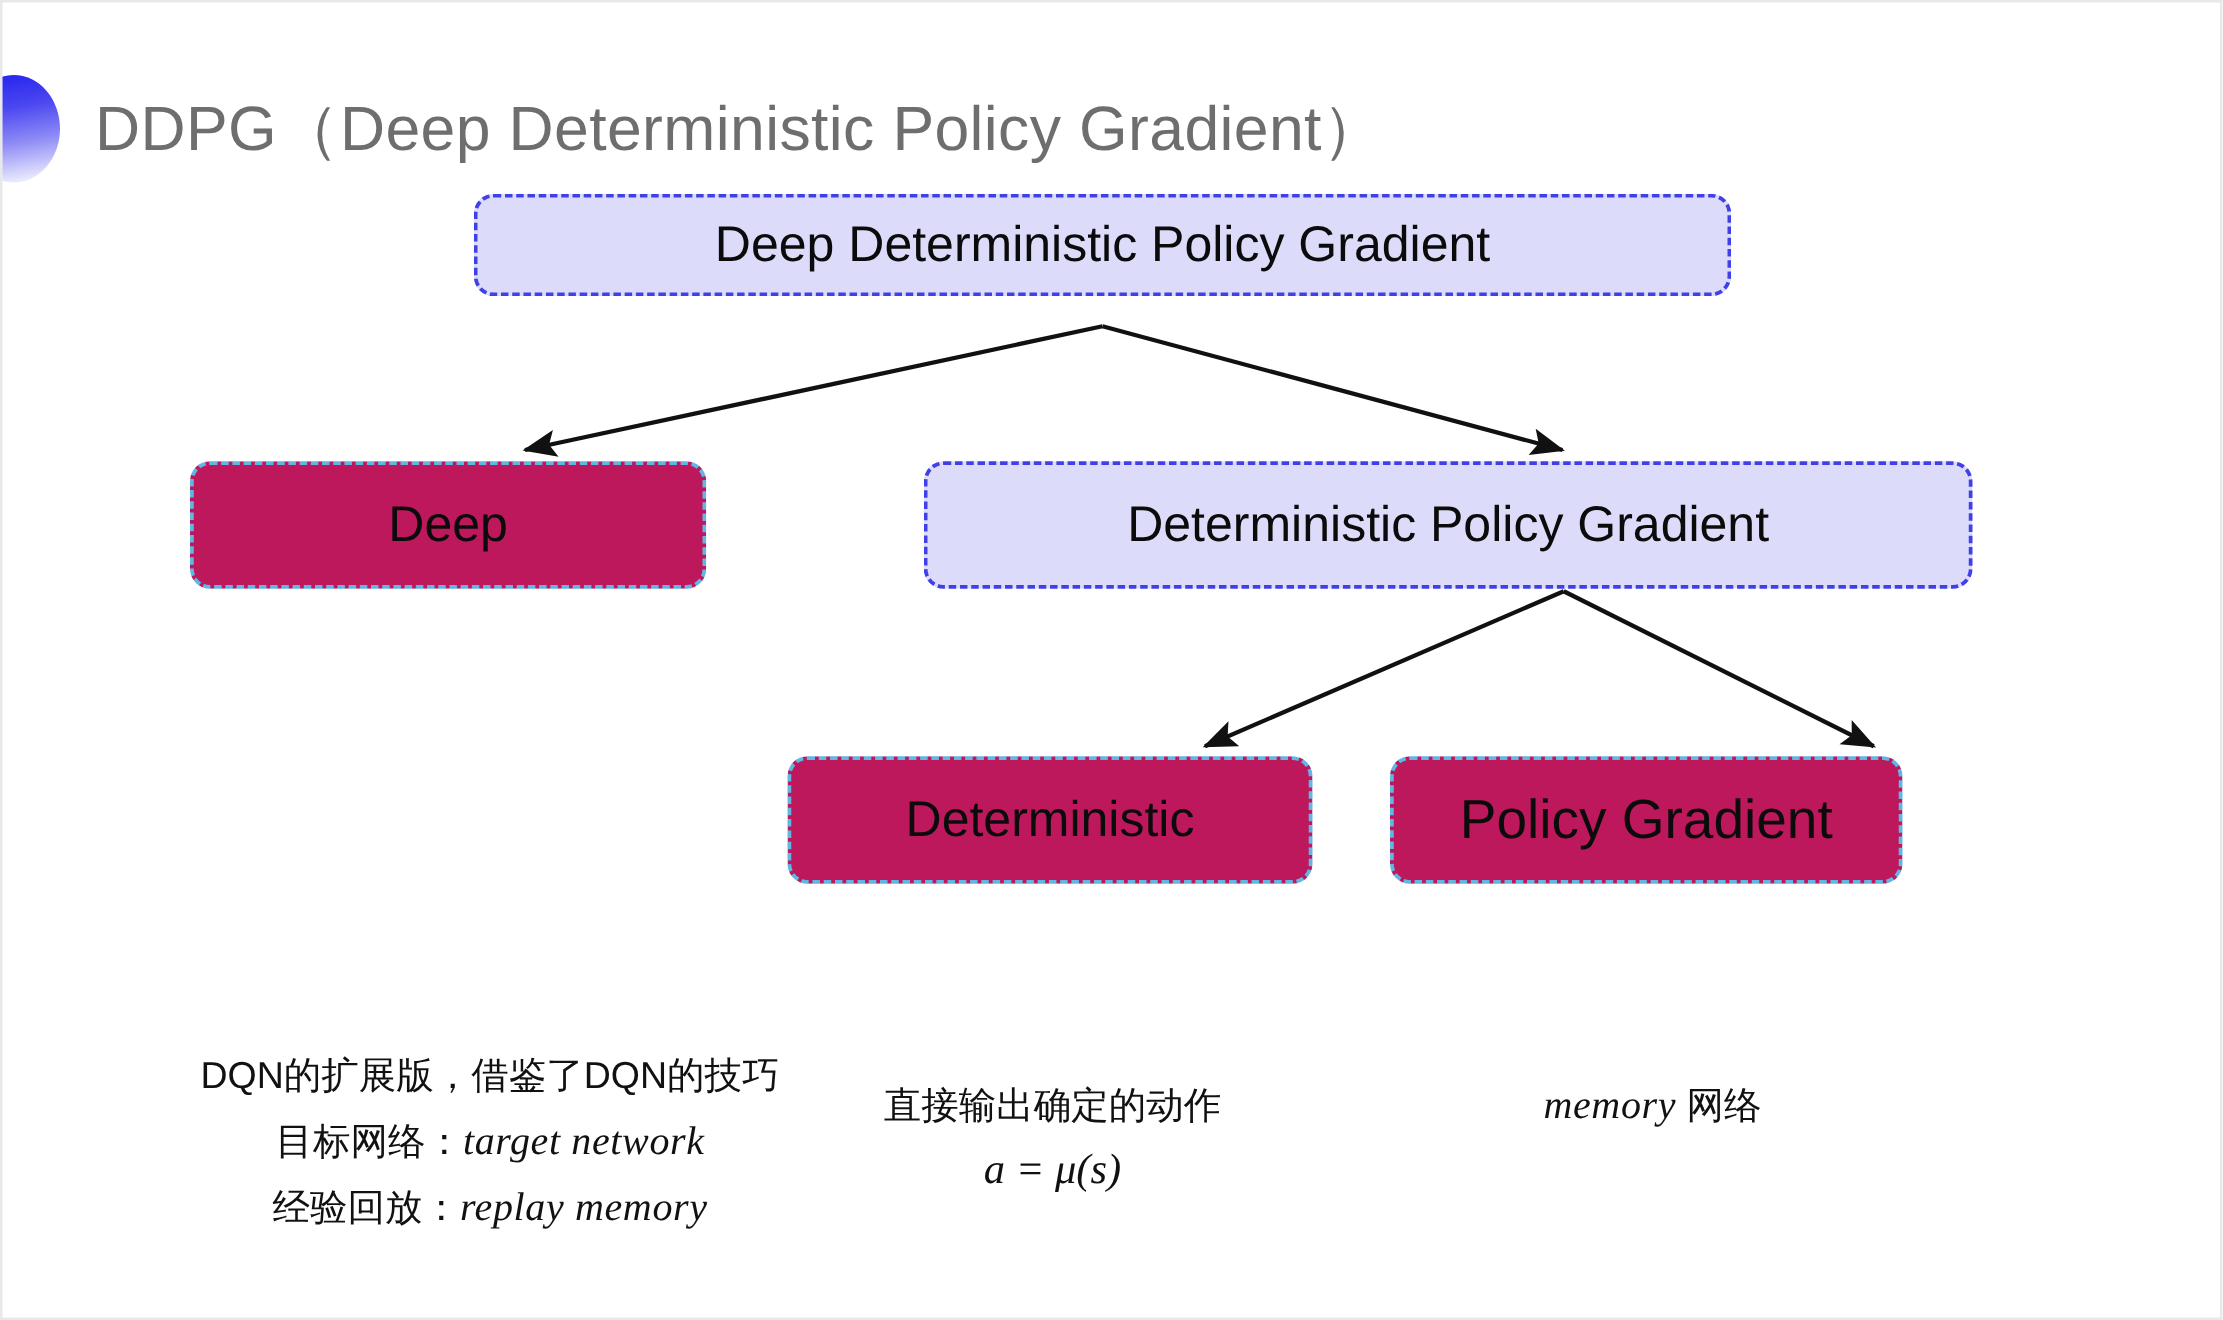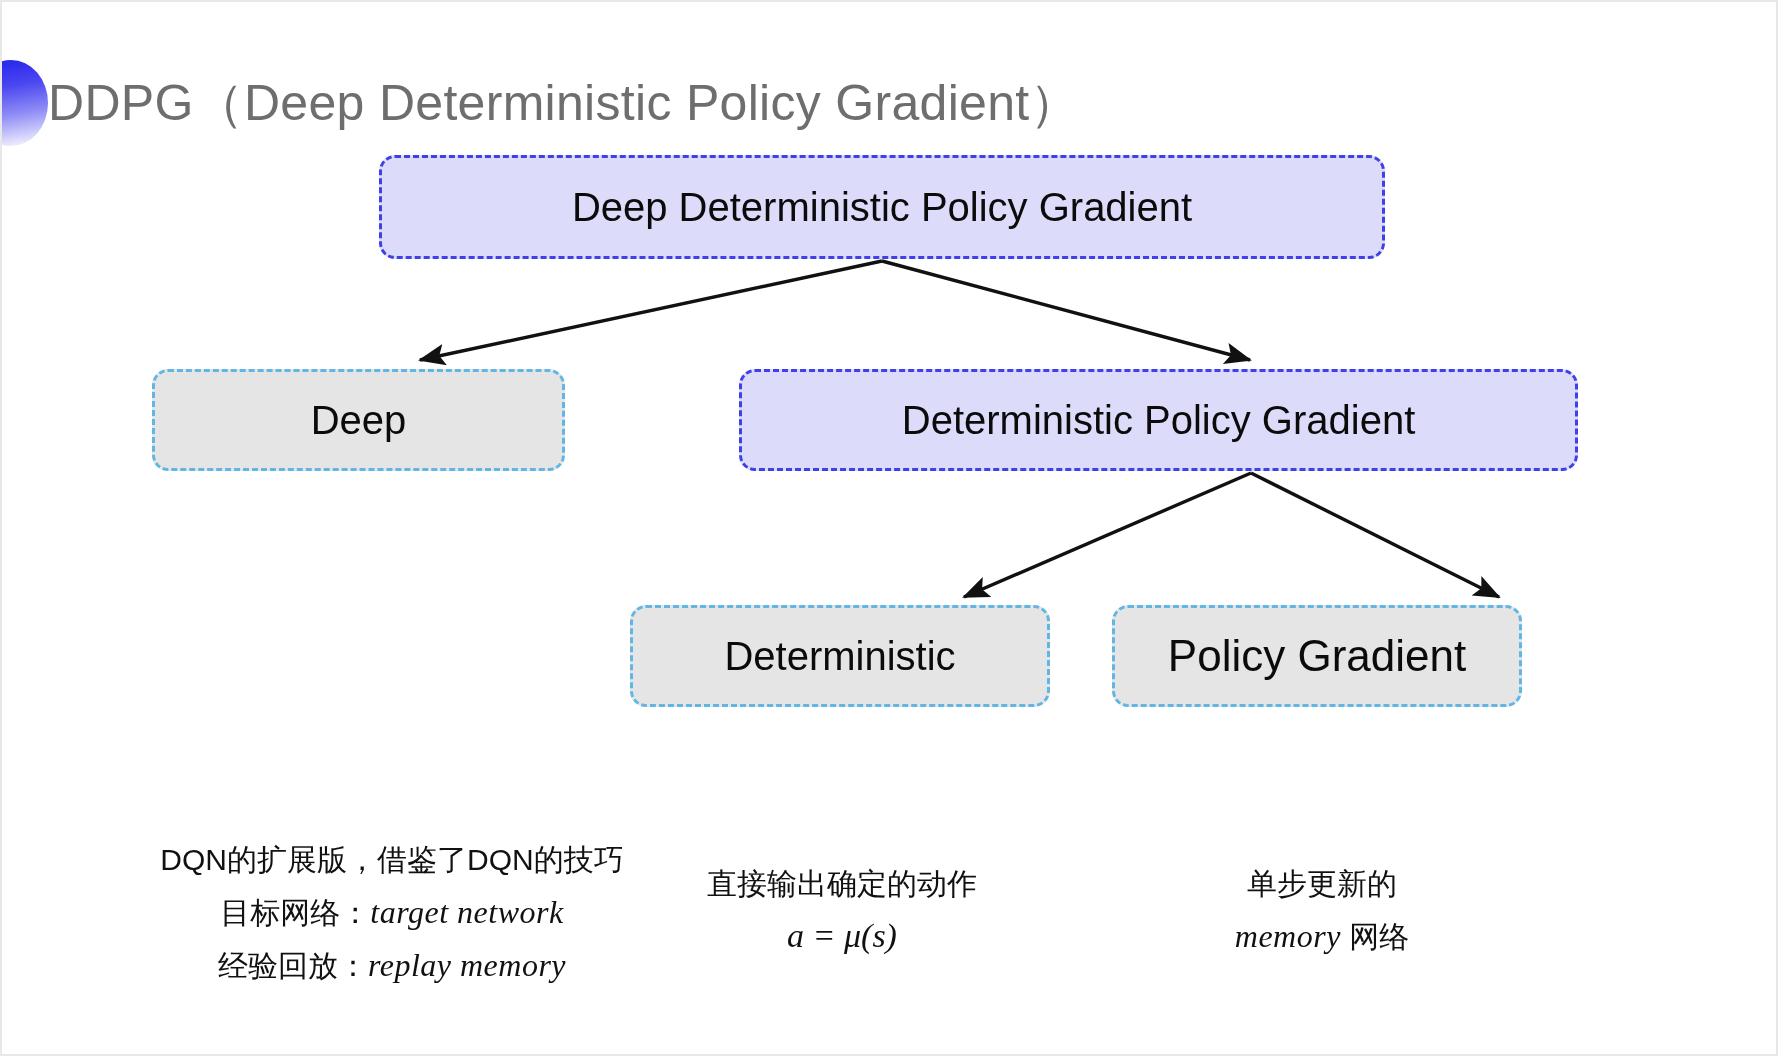--- a/index.html
+++ b/index.html
@@ -35,20 +35,21 @@
   }
   #title-bullet {
     width: 74px;
     height: 86px;
     margin-left: -28px;
     border-radius: 50%;
     background: linear-gradient(170deg, #2020ee 0%, #4a46f0 32%, #8f8cf6 62%, #ffffff 100%);
     flex: 0 0 auto;
   }
   #page-title {
+    margin-left: 28px;
     font-family: "Liberation Sans", sans-serif;
     font-size: 50px;
     font-weight: 400;
     color: #6e6e6e;
     letter-spacing: 0.3px;
     white-space: nowrap;
   }
 
   
   #connectors {
@@ -74,25 +75,25 @@
     font-family: "Liberation Sans", sans-serif;
     color: #0b0b0b;
     font-weight: 400;
     line-height: 1.1;
   }
   .node.purple {
     background: #dcdcfa;
     border: 3px dashed #4040e8;
   }
   .node.cyan {
-    background: #e5e5e5;
+    background: #be185d;
     border: 3px dashed #62b6e4;
   }
 
-  #node-root      { left: 377px;  top: 153px; width: 1006px; height: 104px; }
+  #node-root      { left: 377px;  top: 153px; width: 1006px; height: 82px; }
   #node-deep      { left: 150px;  top: 367px; width: 413px;  height: 102px; }
   #node-dpg       { left: 737px;  top: 367px; width: 839px;  height: 102px; }
   #node-det       { left: 628px;  top: 603px; width: 420px;  height: 102px; }
   #node-pg        { left: 1110px; top: 603px; width: 410px;  height: 102px; }
 
   #node-root .node-label { font-size: 40px; }
   #node-deep .node-label { font-size: 40px; }
   #node-dpg  .node-label { font-size: 40px; }
   #node-det  .node-label { font-size: 40px; }
   #node-pg   .node-label { font-size: 44px; }
@@ -193,17 +194,16 @@
     <span class="cap-line formula">a = μ(s)</span>
   </div>
 
   <div id="caption-deep" class="caption">
     <span class="cap-line">DQN的扩展版，借鉴了DQN的技巧</span>
     <span class="cap-line"><span>目标网络：</span><span class="mathital">target network</span></span>
     <span class="cap-line"><span>经验回放：</span><span class="mathital">replay memory</span></span>
   </div>
 
   <div id="caption-pg" class="caption">
-    <span class="cap-line">单步更新的</span>
     <span class="cap-line"><span class="mathital">memory</span><span> 网络</span></span>
   </div>
 
 </div>
 
 </body></html>

